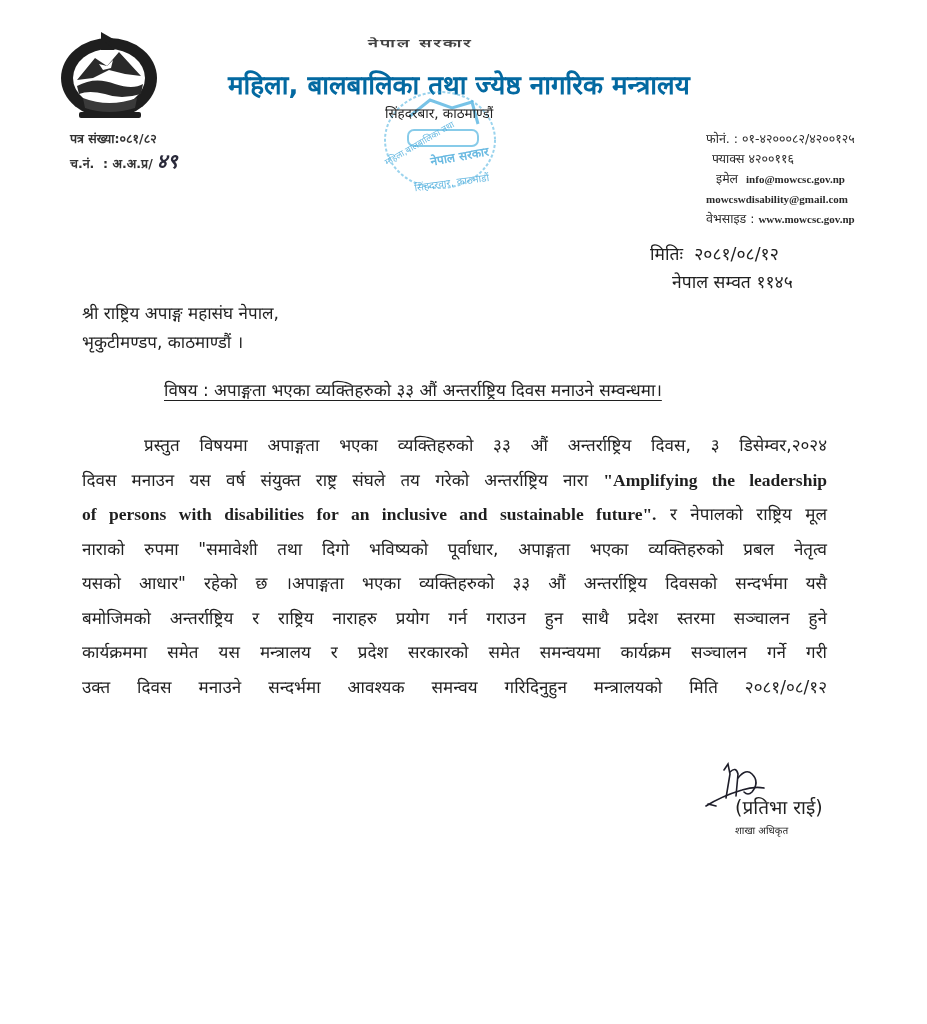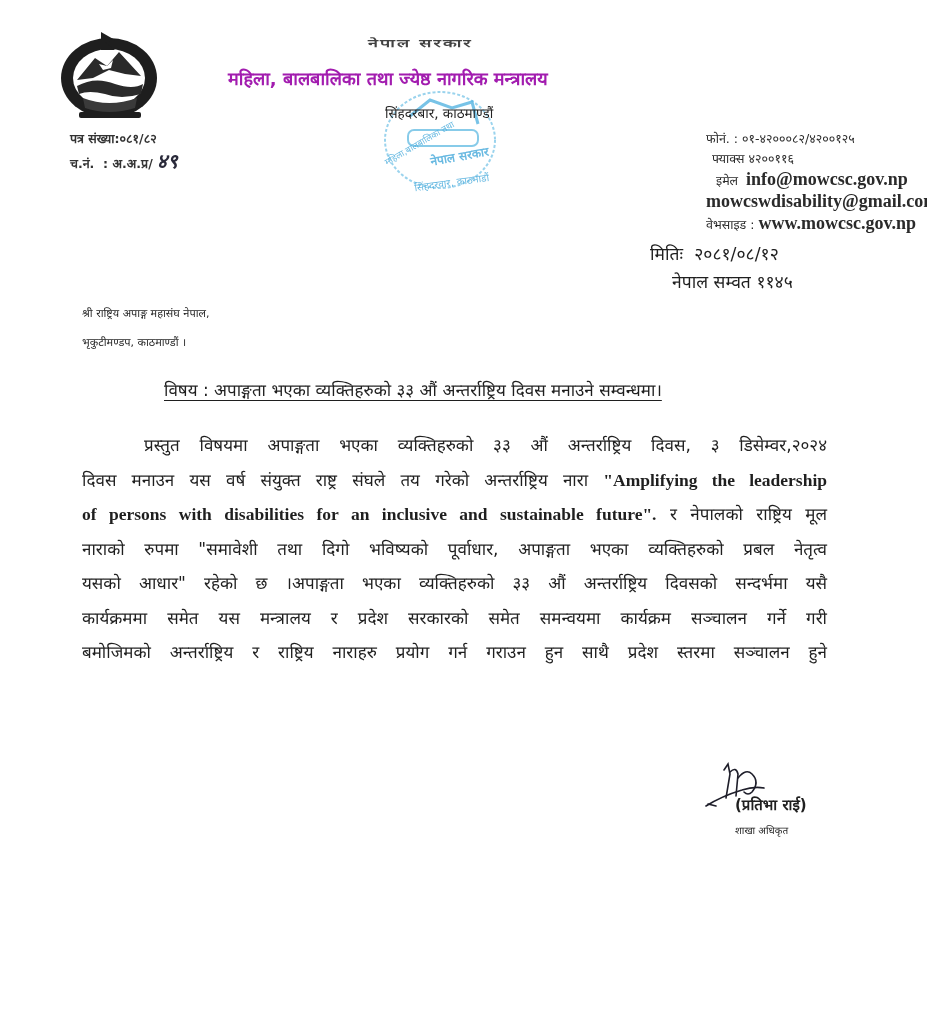--- a/index.html
+++ b/index.html
@@ -26,21 +26,21 @@
     .gov-line {
       left: 368px; top: 36px;
       font-size: 18px; font-weight: bold; color: #222;
       letter-spacing: 2px;
       transform: scaleY(0.6);
       transform-origin: top left;
       opacity: 0.85;
     }
     .ministry-title {
       left: 228px; top: 66px;
-      font-size: 18px; font-weight: bold; color: #a21caf;
+      font-size: 26px; font-weight: bold; color: #0369a1;
       white-space: nowrap;
     }
     .ministry-address {
       left: 385px; top: 104px;
       font-size: 13.5px; color: #222;
       white-space: nowrap;
     }
 
     
     .stamp {
@@ -66,38 +66,38 @@
     
     .contact-block {
       left: 706px; top: 129px;
       font-size: 12.5px; color: #2a2a2a;
       line-height: 20px;
       white-space: nowrap;
     }
     .contact-block .en {
       font-family: "Liberation Serif", serif;
       font-weight: bold;
-      font-size: 18px;
+      font-size: 11px;
     }
     .contact-block .indent1 { padding-left: 6px; }
     .contact-block .indent2 { padding-left: 10px; }
 
     
     .date-block {
       left: 650px; top: 240px;
       font-size: 17.5px; color: #1f1f1f;
       line-height: 28px;
       white-space: nowrap;
     }
     .date-block .line2 { padding-left: 22px; }
 
     
     .recipient {
       left: 82px; top: 299px;
-      font-size: 11px; color: #1f1f1f;
+      font-size: 17px; color: #1f1f1f;
       line-height: 29px;
       white-space: nowrap;
     }
 
     
     .subject {
       left: 164px; top: 378px;
       font-size: 17px; color: #1f1f1f;
       text-decoration: underline;
       text-underline-offset: 4px;
@@ -126,23 +126,22 @@
       font-weight: bold;
       font-size: 17.5px;
     }
 
     
     .signature {
       left: 702px; top: 760px; width: 110px; height: 60px;
     }
     .signer-name {
       left: 735px; top: 794px;
-      font-size: 15px; color: #1f1f1f;
-      white-space: nowrap;
-      font-weight: bold;
+      font-size: 19px; color: #1f1f1f;
+      white-space: nowrap;
     }
     .signer-title {
       left: 735px; top: 823px;
       font-size: 10px; color: #1f1f1f;
       white-space: nowrap;
     }
   </style>
 </head>
 <body>
 
@@ -234,22 +233,23 @@
 </div>
 
 <div class="abs subject">विषय : अपाङ्गता भएका व्यक्तिहरुको ३३ औं अन्तर्राष्ट्रिय दिवस मनाउने सम्वन्धमा।</div>
 
 <div class="abs body-text">
   <span class="line first">प्रस्तुत विषयमा अपाङ्गता भएका व्यक्तिहरुको ३३ औं अन्तर्राष्ट्रिय दिवस, ३ डिसेम्वर,२०२४</span>
   <span class="line"><span>दिवस मनाउन यस वर्ष संयुक्त राष्ट्र संघले तय गरेको अन्तर्राष्ट्रिय नारा</span> <span class="en-bold">"Amplifying the leadership</span></span>
   <span class="line"><span class="en-bold">of persons with disabilities for an inclusive and sustainable future".</span> <span>र नेपालको राष्ट्रिय मूल</span></span>
   <span class="line">नाराको रुपमा "समावेशी तथा दिगो भविष्यको पूर्वाधार, अपाङ्गता भएका व्यक्तिहरुको प्रबल नेतृत्व</span>
   <span class="line">यसको आधार" रहेको छ ।अपाङ्गता भएका व्यक्तिहरुको ३३ औं अन्तर्राष्ट्रिय दिवसको सन्दर्भमा यसै</span>
+  <span class="line">बमोजिमको अन्तर्राष्ट्रिय र राष्ट्रिय नाराहरु प्रयोग गर्न गराउन हुन साथै प्रदेश स्तरमा सञ्चालन हुने</span>
   <span class="line">कार्यक्रममा समेत  यस मन्त्रालय र प्रदेश सरकारको समेत समन्वयमा कार्यक्रम सञ्चालन गर्ने गरी</span>
-  <span class="line">बमोजिमको अन्तर्राष्ट्रिय र राष्ट्रिय नाराहरु प्रयोग गर्न गराउन हुन साथै प्रदेश स्तरमा सञ्चालन हुने</span>
+  <span class="line">उक्त दिवस मनाउने सन्दर्भमा आवश्यक समन्वय गरिदिनुहुन मन्त्रालयको मिति २०८१/०८/१२</span>
 </div>
 
 <div class="abs signature">
   <svg width="110" height="60" viewBox="0 0 110 60">
     <g fill="none" stroke="#1e1e2a" stroke-width="1.6" stroke-linecap="round">
       <path d="M22,10 L26,4 L28,14 L24,38"></path>
       <path d="M28,12 Q34,6 36,14 L34,36"></path>
       <path d="M36,18 Q44,8 50,14 Q58,22 50,32 Q46,36 42,32"></path>
       <path d="M4,46 Q20,36 40,30 Q52,26 62,28"></path>
       <path d="M6,44 L14,46"></path>

